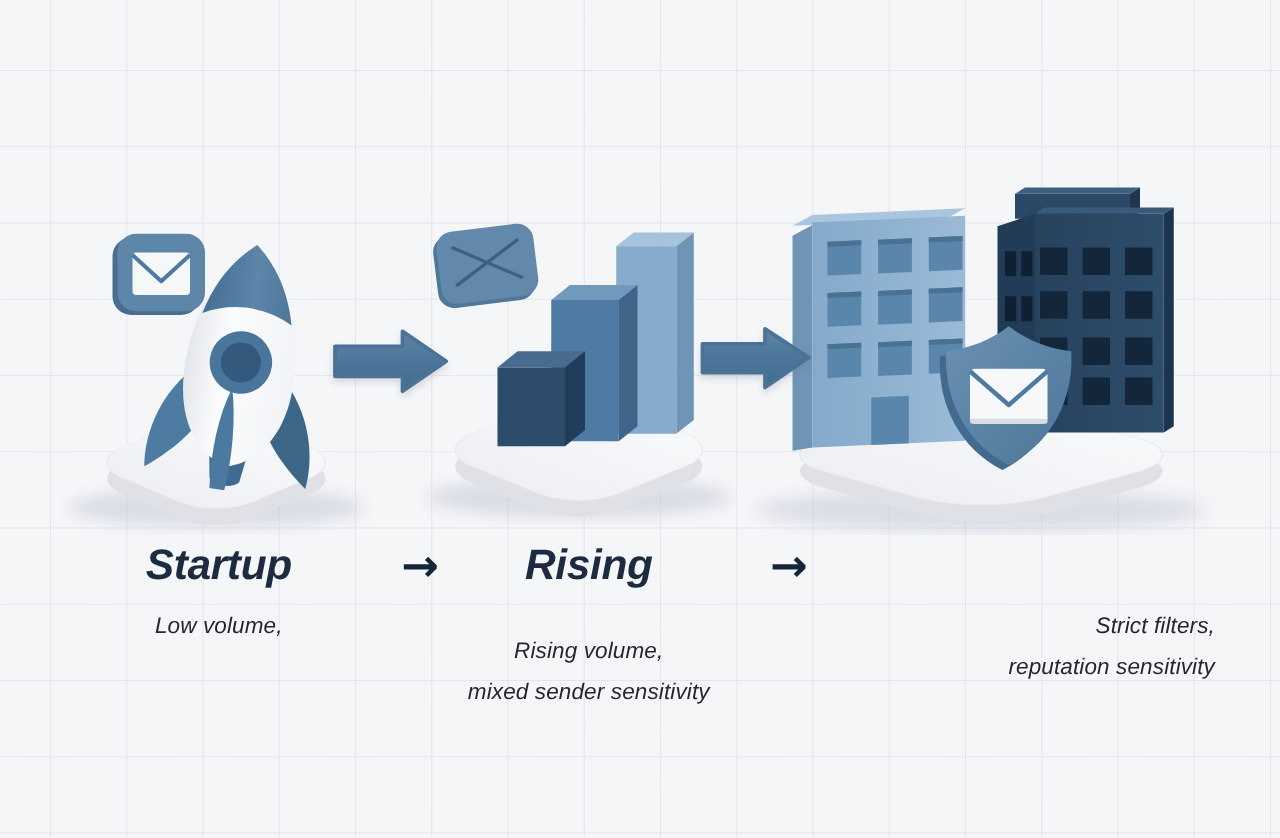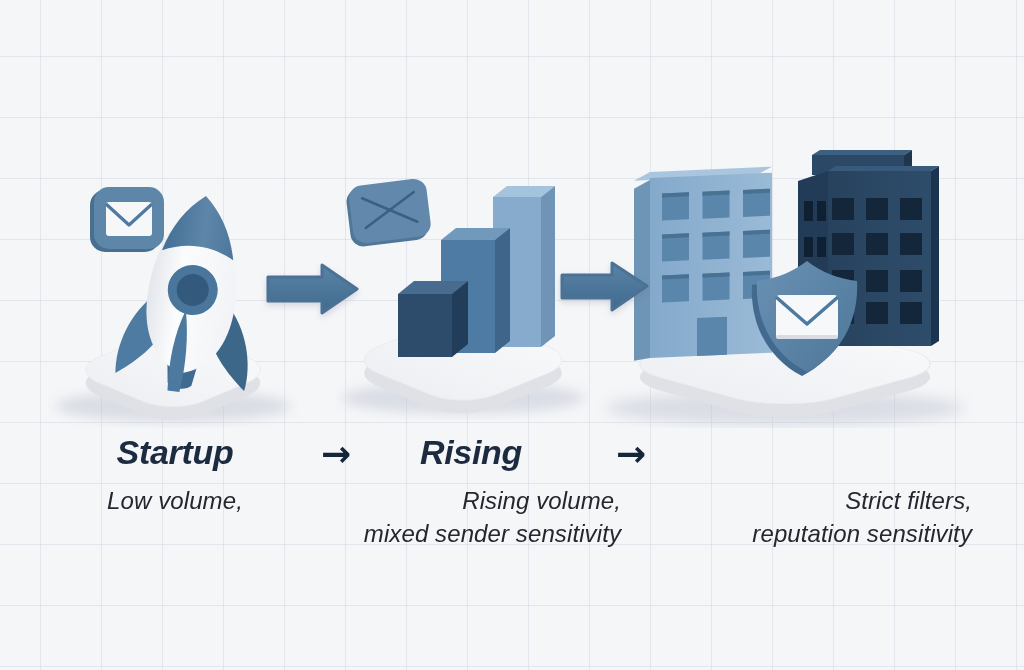--- a/index.html
+++ b/index.html
@@ -19,21 +19,21 @@
     font-style:italic;
   }
   .illus{position:absolute;}
   .arrow3d{position:absolute;filter:drop-shadow(0 3px 3px rgba(110,120,145,0.25));}
   .stage-title{
     position:absolute;width:280px;text-align:center;
     font-size:34px;font-weight:700;color:#1c2b40;letter-spacing:-0.3px;line-height:40px;
   }
   .stage-desc{
     position:absolute;width:300px;text-align:center;
-    font-size:24px;font-weight:400;color:#24272d;line-height:33px;letter-spacing:0.1px;
+    font-size:18px;font-weight:400;color:#24272d;line-height:33px;letter-spacing:0.1px;
   }
   .connector{
     position:absolute;width:60px;text-align:center;
     font-size:36px;font-weight:600;color:#15263b;line-height:44px;
     font-family:"DejaVu Sans",sans-serif;
   }
   svg{display:block;}
 </style>
 </head>
 <body>
@@ -284,21 +284,21 @@
 
   <div class="stage-title" style="left:331px;top:432px;">Rising</div>
 
   <div class="connector" style="left:601px;top:432px;">→</div>
 
 
   <div class="stage-desc" style="left:25px;top:484px;">
     <span>Low volume,</span><br>
   </div>
 
-  <div class="stage-desc" style="left:321px;top:484px;text-align:right;">
+  <div class="stage-desc" style="left:321px;top:504px;">
     <span>Rising volume,</span><br>
     <span>mixed sender sensitivity</span>
   </div>
 
   <div class="stage-desc" style="left:672px;top:484px;text-align:right;">
     <span>Strict filters,</span><br>
     <span>reputation sensitivity</span>
   </div>
 
 </div>

